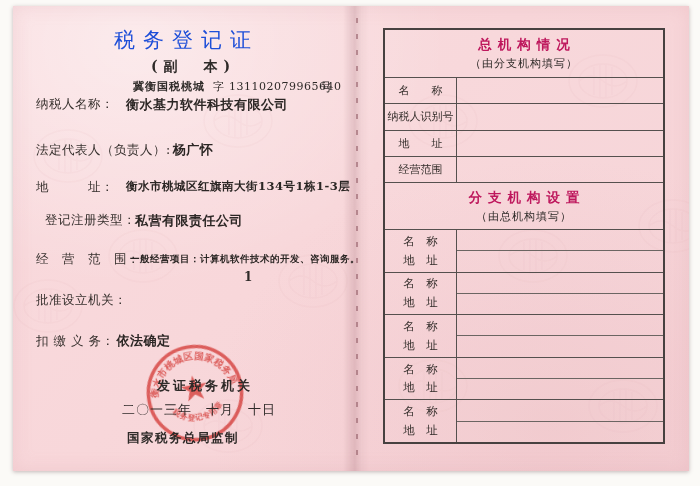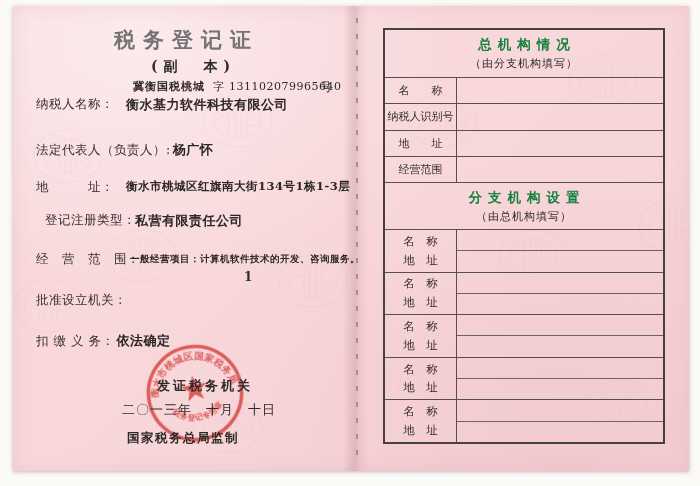--- a/index.html
+++ b/index.html
@@ -23,21 +23,21 @@
     background:linear-gradient(90deg, rgba(120,70,80,0) 0%, rgba(150,95,105,.22) 45%, rgba(120,70,80,.05) 70%, rgba(120,70,80,0) 100%);
   }
   .stitches {
     position:absolute; left:356px; top:18px; width:2px; height:440px;
     background:repeating-linear-gradient(180deg, rgba(140,85,95,.55) 0 5px, rgba(140,85,95,0) 5px 16px);
   }
   .wm-layer { position:absolute; left:13px; top:6px; width:676px; height:465px; opacity:.55; }
 
   
   .abs { position:absolute; white-space:nowrap; }
-  .title { left:114px; top:26px; font-size:21px; font-weight:bold; letter-spacing:8px; color:#737373; }
+  .title { left:114px; top:26px; font-size:21px; font-weight:normal; letter-spacing:8px; color:#1d4ed8; }
   .subtitle { left:151px; top:58px; font-size:14px; font-weight:bold; letter-spacing:6px; }
   .serial { left:133px; top:79px; font-size:11px; }
   .serial .pfx { font-weight:bold; letter-spacing:1px; }
   .serial .zi { margin-left:8px; }
   .serial .num { margin-left:5px; letter-spacing:.5px; font-family:"DejaVu Serif","Liberation Serif",serif; }
   .serial-suffix { left:320px; top:79px; font-size:12px; }
   .frow { left:36px; font-size:12.5px; letter-spacing:.5px; color:#37312e; }
   .frow .v { position:absolute; left:90px; top:0; font-size:13px; font-weight:bold; letter-spacing:.5px; color:#2b2624; }
   .frow .v-addr { font-size:11.5px; }
   .frow .v-small { font-size:9.5px; left:94px; top:2px; font-weight:bold; }
@@ -51,21 +51,21 @@
   .seal { left:146px; top:344px; width:98px; height:98px; z-index:2;
           transform:rotate(-10deg); opacity:.82; mix-blend-mode:multiply; }
 
   
   .tbl {
     position:absolute; left:383px; top:28px; width:282px; height:416px;
     border:2px solid #474140; display:flex; flex-direction:column;
     background:rgba(255,255,255,.04);
   }
   .thead { height:47px; display:flex; flex-direction:column; justify-content:center; align-items:center; }
-  .thead .tt { font-size:13.5px; font-weight:bold; letter-spacing:6px; padding-left:6px; color:#15803d; }
+  .thead .tt { font-size:13.5px; font-weight:bold; letter-spacing:6px; padding-left:6px; color:#be185d; }
   .thead .ts { font-size:11px; letter-spacing:1px; margin-top:2px; }
   .trow { height:26.25px; display:flex; border-top:1px solid #55504e; }
   .tlabel {
     width:72px; border-right:1px solid #55504e; display:flex;
     align-items:center; justify-content:center; font-size:11px; letter-spacing:0; color:#332d2a;
   }
   .tval { flex:1; }
   .thead.b { border-top:1px solid #55504e; }
   .tpair { flex:1; display:flex; border-top:1px solid #55504e; }
   .tpair .plabels {

